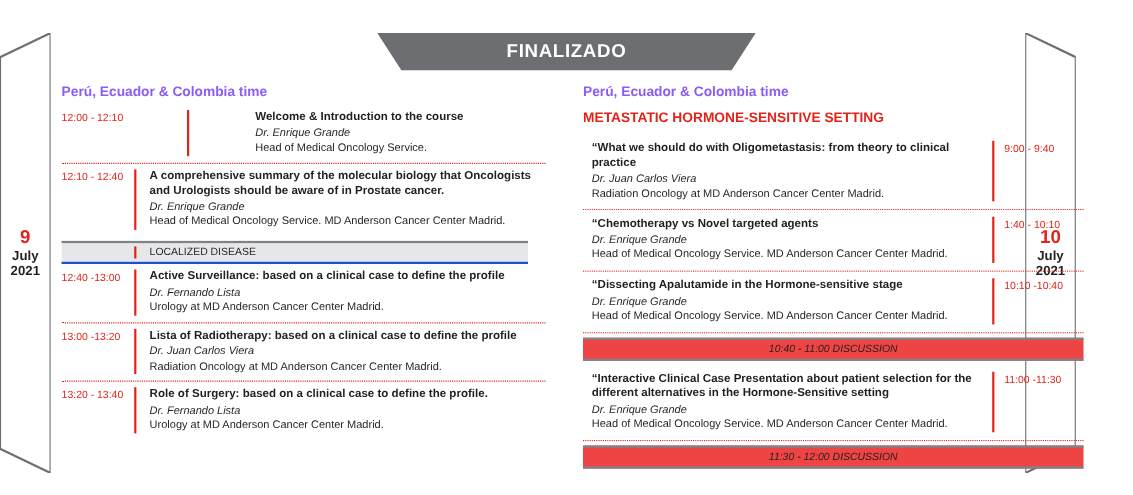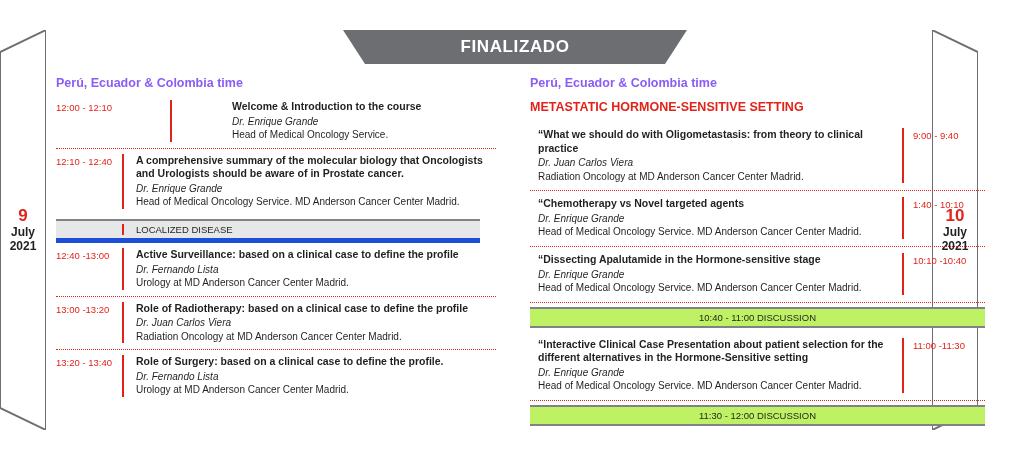--- a/index.html
+++ b/index.html
@@ -146,38 +146,39 @@
   .affil {
     font-size: 10px;
     line-height: 1.35;
     margin: 0;
   }
 
   
   .band {
     background: #e6e7e8;
     border-top: 2px solid #808285;
-    border-bottom: 5px solid #1d4ed8;
+    border-bottom: 2px solid #1d4ed8;
     font-size: 9.5px;
     padding: 3px 0 3px 0;
     margin: 4px 16px 0 0;
     display: flex;
   }
   .band-left-pad { width: 66px; flex: 0 0 66px; }
   .band-bar { width: 2px; flex: 0 0 2px; background: #e2231a; }
   .band-text { padding-left: 12px; }
 
   .band-full {
-    background: #bef264;
+    background: #ef4444;
     border-top: 2px solid #808285;
     border-bottom: 2px solid #808285;
     font-size: 9.5px;
     text-align: center;
     padding: 3px 0;
     color: #231f20;
+    font-style: italic;
   }
 
   
   .rrow {
     display: flex;
     align-items: stretch;
     padding: 6px 0 7px 0;
     border-bottom: 1px dotted #e2231a;
   }
   .rbody {
@@ -271,21 +272,21 @@
         <p class="title">Active Surveillance: based on a clinical case to define the profile</p>
         <p class="speaker">Dr. Fernando Lista</p>
         <p class="affil">Urology at MD Anderson Cancer Center Madrid.</p>
       </div>
     </div>
 
     <div class="lrow">
       <div class="ltime">13:00 -13:20</div>
       <div class="lbar"></div>
       <div class="lbody">
-        <p class="title">Role of Radiotherapy: based on a clinical case to define the profile</p>
+        <p class="title">Lista of Radiotherapy: based on a clinical case to define the profile</p>
         <p class="speaker">Dr. Juan Carlos Viera</p>
         <p class="affil">Radiation Oncology at MD Anderson Cancer Center Madrid.</p>
       </div>
     </div>
 
     <div class="lrow nodash">
       <div class="ltime">13:20 - 13:40</div>
       <div class="lbar"></div>
       <div class="lbody">
         <p class="title">Role of Surgery: based on a clinical case to define the profile.</p>

